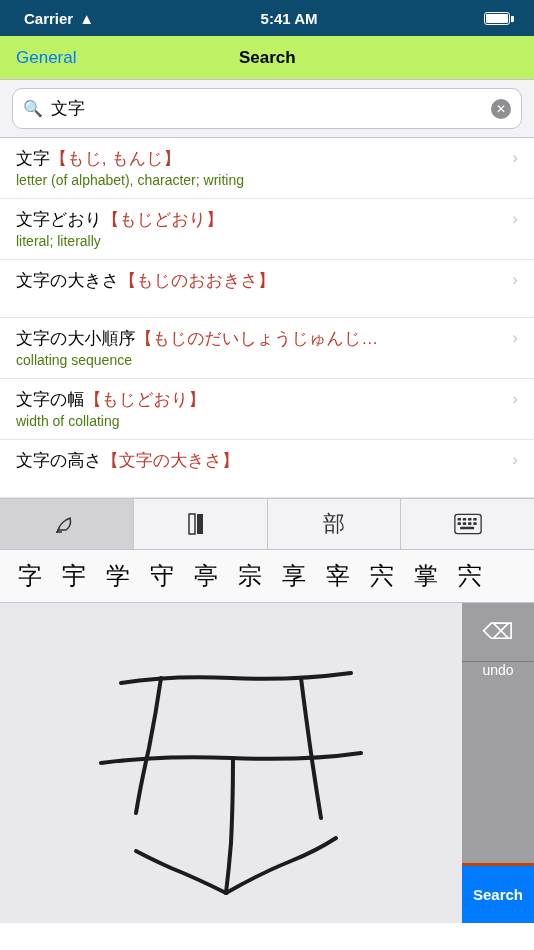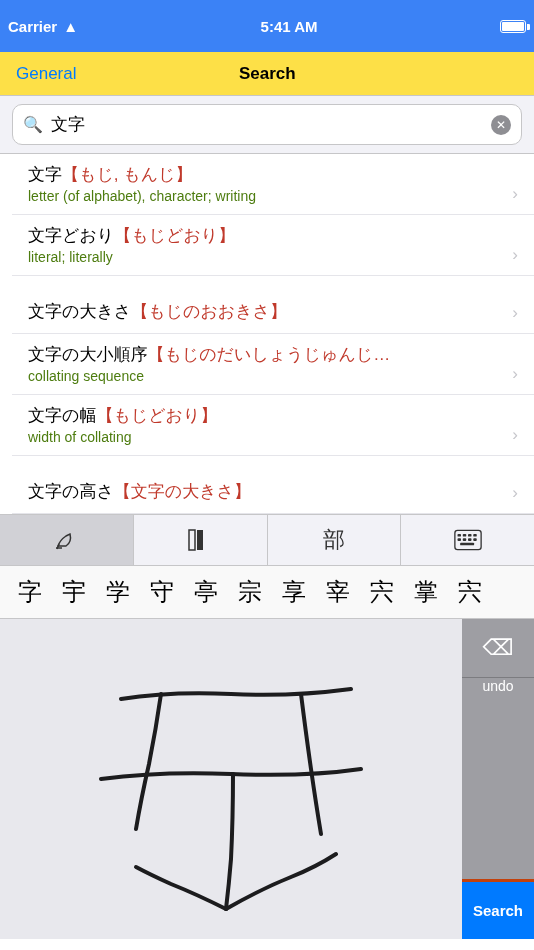--- a/index.html
+++ b/index.html
@@ -8,27 +8,27 @@
       width: 534px;
       height: 950px;
       font-family: -apple-system, "Helvetica Neue", Arial, sans-serif;
       background: #fff;
       overflow: hidden;
       position: relative;
     }
 
     
     .status-bar {
-      background: #3b82f6;
+      background: #0c4a6e;
       color: #fff;
       display: flex;
       align-items: center;
       justify-content: space-between;
-      padding: 0 8px;
-      height: 52px;
+      padding: 0 24px;
+      height: 36px;
       font-size: 15px;
       font-weight: 600;
     }
     .status-left { display: flex; align-items: center; gap: 6px; }
     .status-battery {
       width: 26px; height: 13px;
       border: 1.5px solid #fff;
       border-radius: 3px;
       position: relative;
       display: inline-block;
@@ -44,21 +44,21 @@
     .status-battery-fill {
       position: absolute;
       left: 1px; top: 1px;
       width: 22px; height: 9px;
       background: #fff;
       border-radius: 1px;
     }
 
     
     .nav-bar {
-      background: #fde047;
+      background: #bef264;
       border-bottom: 1px solid #c6c6c8;
       display: flex;
       align-items: center;
       justify-content: space-between;
       padding: 16px 16px;
       height: 44px;
     }
     .nav-back {
       color: #007aff;
       font-size: 17px;
@@ -106,26 +106,25 @@
       cursor: pointer;
     }
 
     
     .results-list {
       background: #fff;
       flex: 1;
     }
     .result-item {
       display: flex;
-      align-items: flex-end;
+      align-items: flex-start;
       padding: 10px 16px;
       border-bottom: 1px solid #e5e5ea;
       cursor: pointer;
       min-height: 58px;
-      margin-left: 12px;
     }
     .result-content { flex: 1; }
     .result-title {
       font-size: 17px;
       color: #000;
       line-height: 1.3;
     }
     .result-title .reading {
       color: #c0392b;
     }

